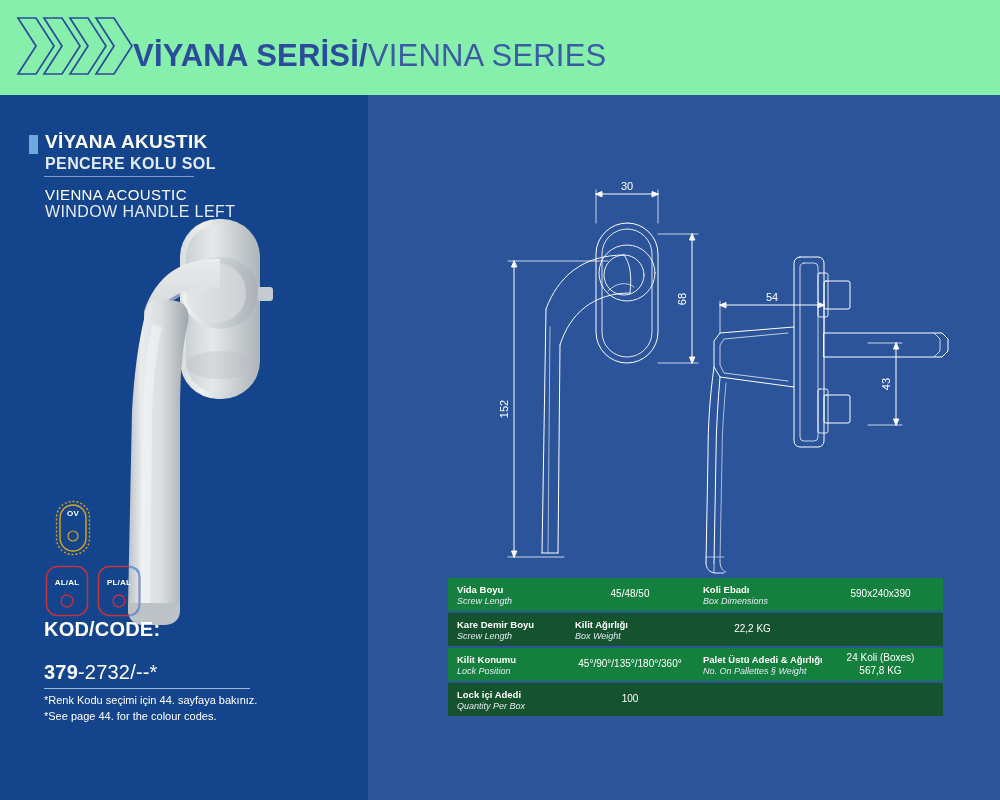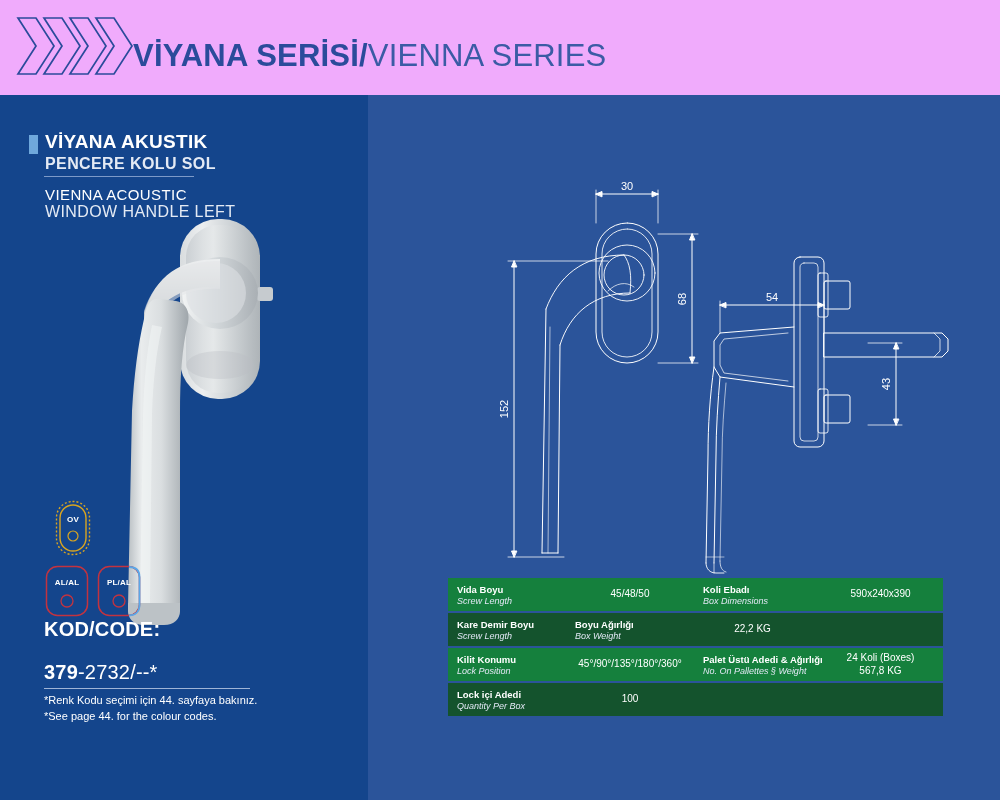--- a/index.html
+++ b/index.html
@@ -4,21 +4,21 @@
 <style>
   html,body{margin:0;padding:0;}
   body{
     width:1000px;height:800px;overflow:hidden;
     font-family:"Liberation Sans", sans-serif;
     background:#ffffff;
   }
   #page{position:relative;width:1000px;height:800px;background:#fff;}
 
   
-  .header{position:absolute;left:0;top:0;width:1000px;height:95px;background:#f0abfc;}
+  .header{position:absolute;left:0;top:0;width:1000px;height:95px;background:#86efac;}
   .logo{position:absolute;left:14px;top:12px;width:122px;height:72px;}
   .header-title{
     position:absolute;left:133px;top:38px;
     font-size:31px;letter-spacing:.2px;white-space:nowrap;color:#2B4B9B;
   }
   .header-title .t-bold{font-weight:bold;color:#2B4B9B;}
   .header-title .t-light{font-weight:normal;color:#3B5BA5;}
 
   
   .panel-left{position:absolute;left:0;top:95px;width:368px;height:705px;background:#14458C;}
@@ -182,21 +182,21 @@
 
   <div class="badges">
 
     <div class="badge" style="left:10px;top:0px;width:36px;height:56px;">
       <svg width="36" height="56" viewBox="0 0 36 56" style="position:absolute;left:0;top:0;">
         <rect x="1.5" y="1.5" width="33" height="53" rx="16" ry="16" fill="none" stroke="#D9A520" stroke-width="1.4" stroke-dasharray="2 2"></rect>
         <rect x="5" y="5" width="26" height="46" rx="13" ry="13" fill="none" stroke="#D9A520" stroke-width="1.4"></rect>
         <circle cx="18" cy="36" r="5" fill="none" stroke="#D9A520" stroke-width="1.2"></circle>
       </svg>
       <div class="bl">
-        <span class="btxt" style="margin-top:10px;color:#ffffff;">OV</span>
+        <span class="btxt" style="margin-top:4px;color:#ffffff;">OV</span>
       </div>
     </div>
 
     <div class="badge" style="left:0px;top:65px;width:44px;height:52px;">
       <svg width="44" height="52" viewBox="0 0 44 52" style="position:absolute;left:0;top:0;">
         <rect x="1.5" y="1.5" width="41" height="49" rx="11" ry="11" fill="none" stroke="#C3333F" stroke-width="1.5"></rect>
         <circle cx="22" cy="36" r="6" fill="none" stroke="#C3333F" stroke-width="1.3"></circle>
       </svg>
       <div class="bl">
         <span class="btxt" style="margin-top:8px;">AL/AL</span>
@@ -324,21 +324,21 @@
         <span class="v">590x240x390</span>
       </div>
     </div>
 
     <div class="spec-row light">
       <div class="cell-label">
         <span class="lt">Kare Demir Boyu</span>
         <span class="le">Screw Length</span>
       </div>
       <div class="cell-label w2">
-        <span class="lt">Boyu Ağırlığı</span>
+        <span class="lt">Kilit Ağırlığı</span>
         <span class="le">Box Weight</span>
       </div>
       <div class="cell-value w2">
         <span class="v">22,2 KG</span>
       </div>
     </div>
 
     <div class="spec-row dark">
       <div class="cell-label">
         <span class="lt">Kilit Konumu</span>

